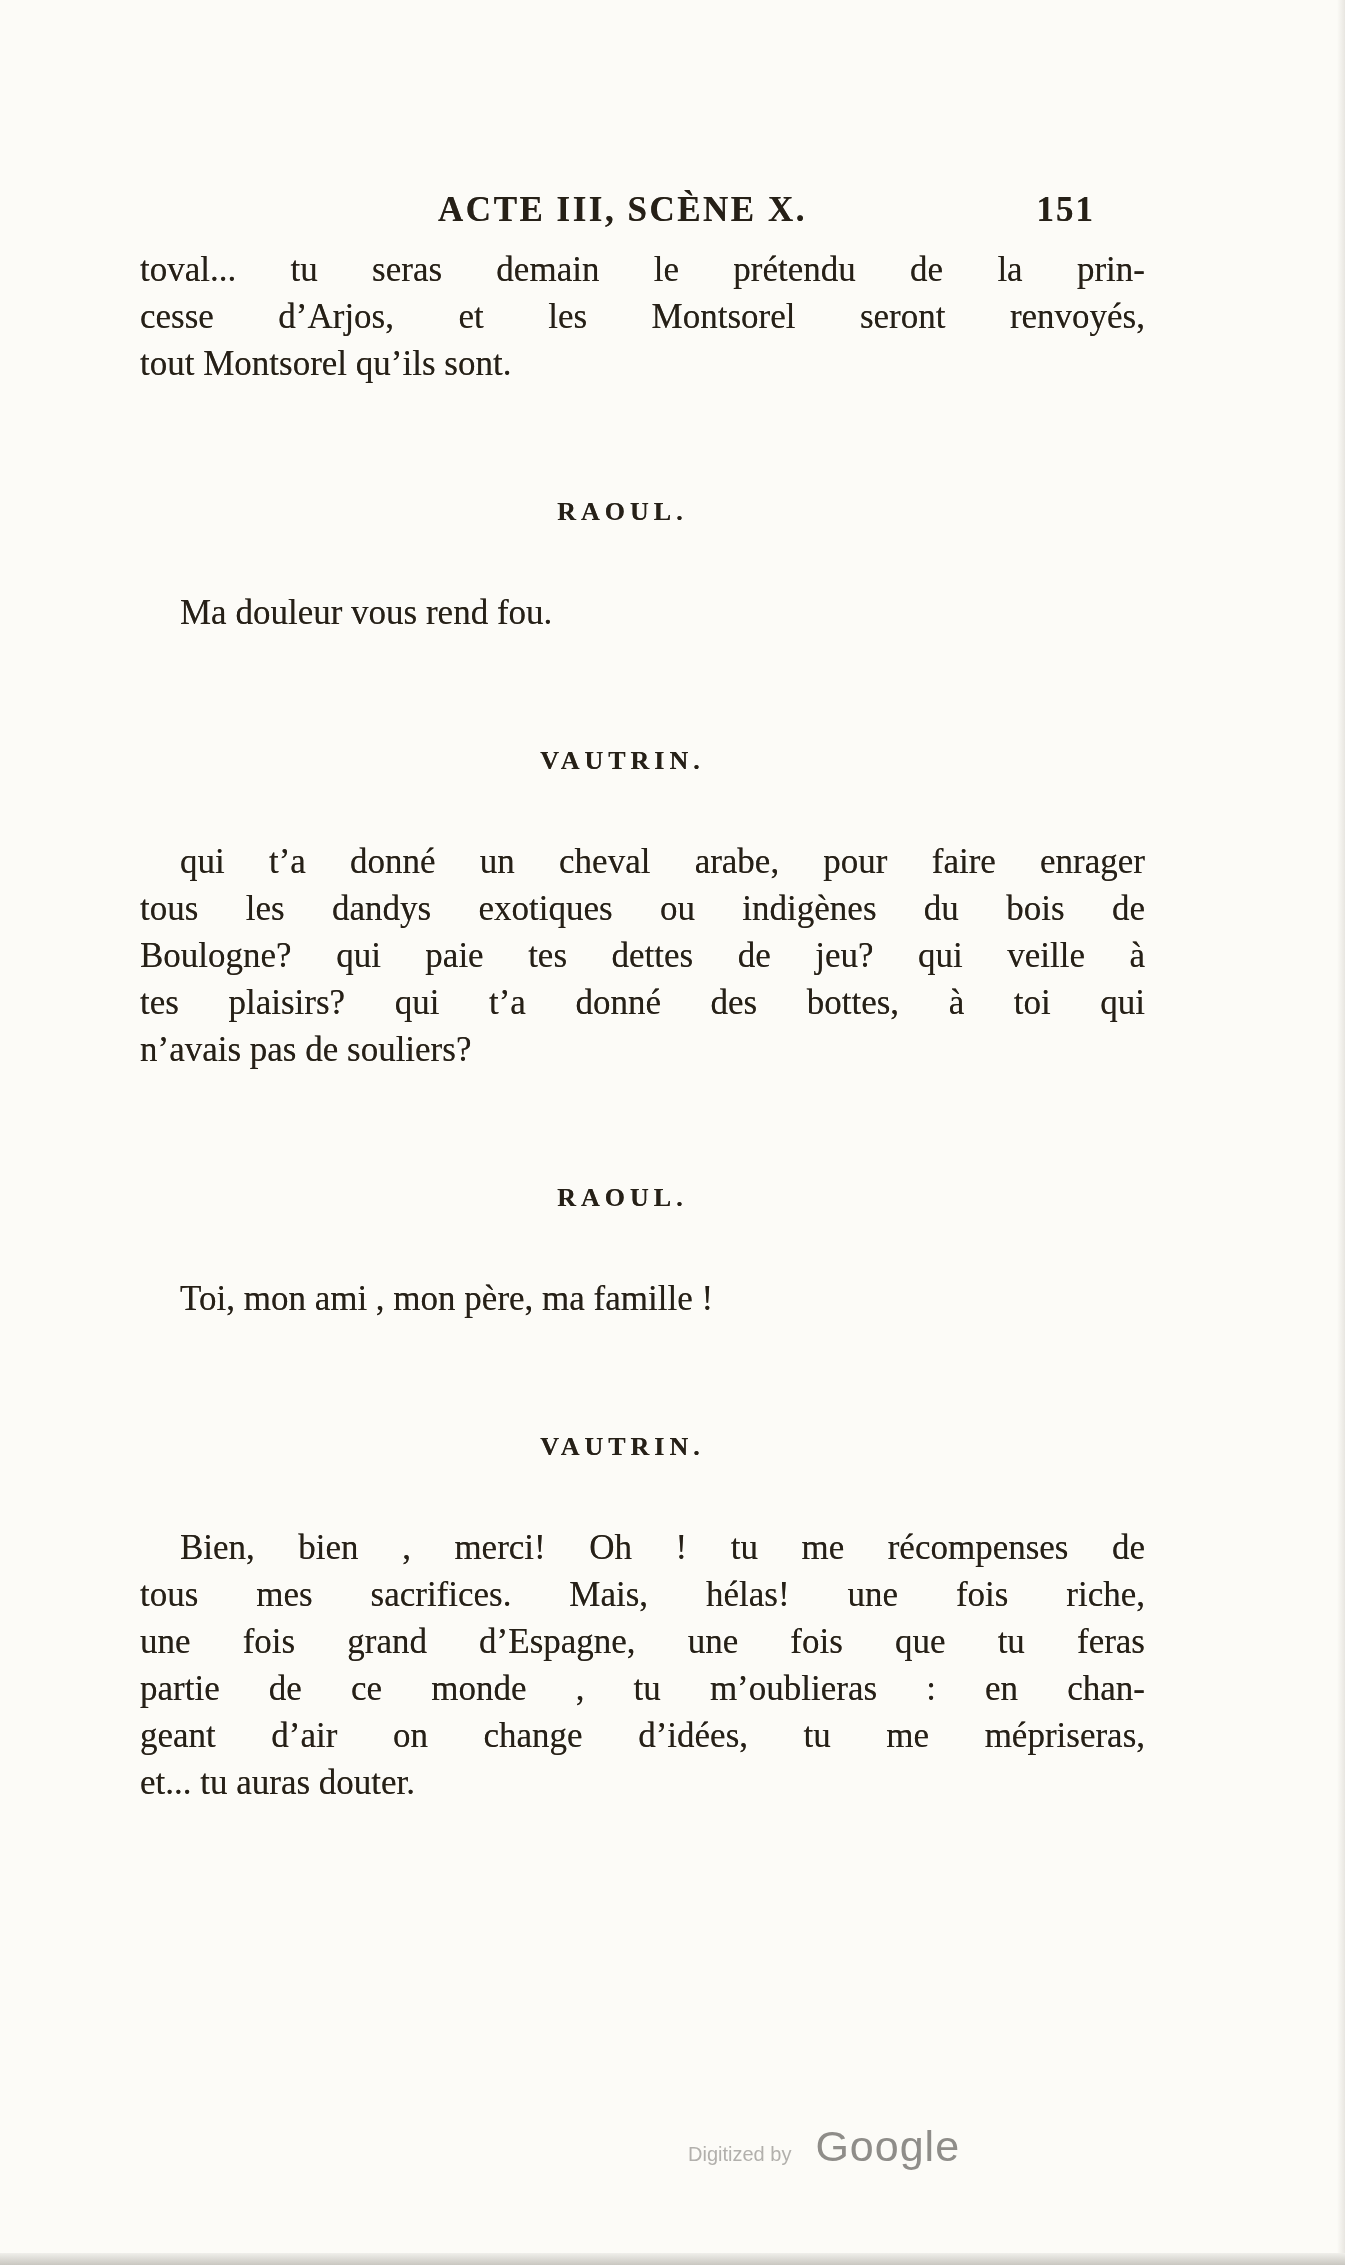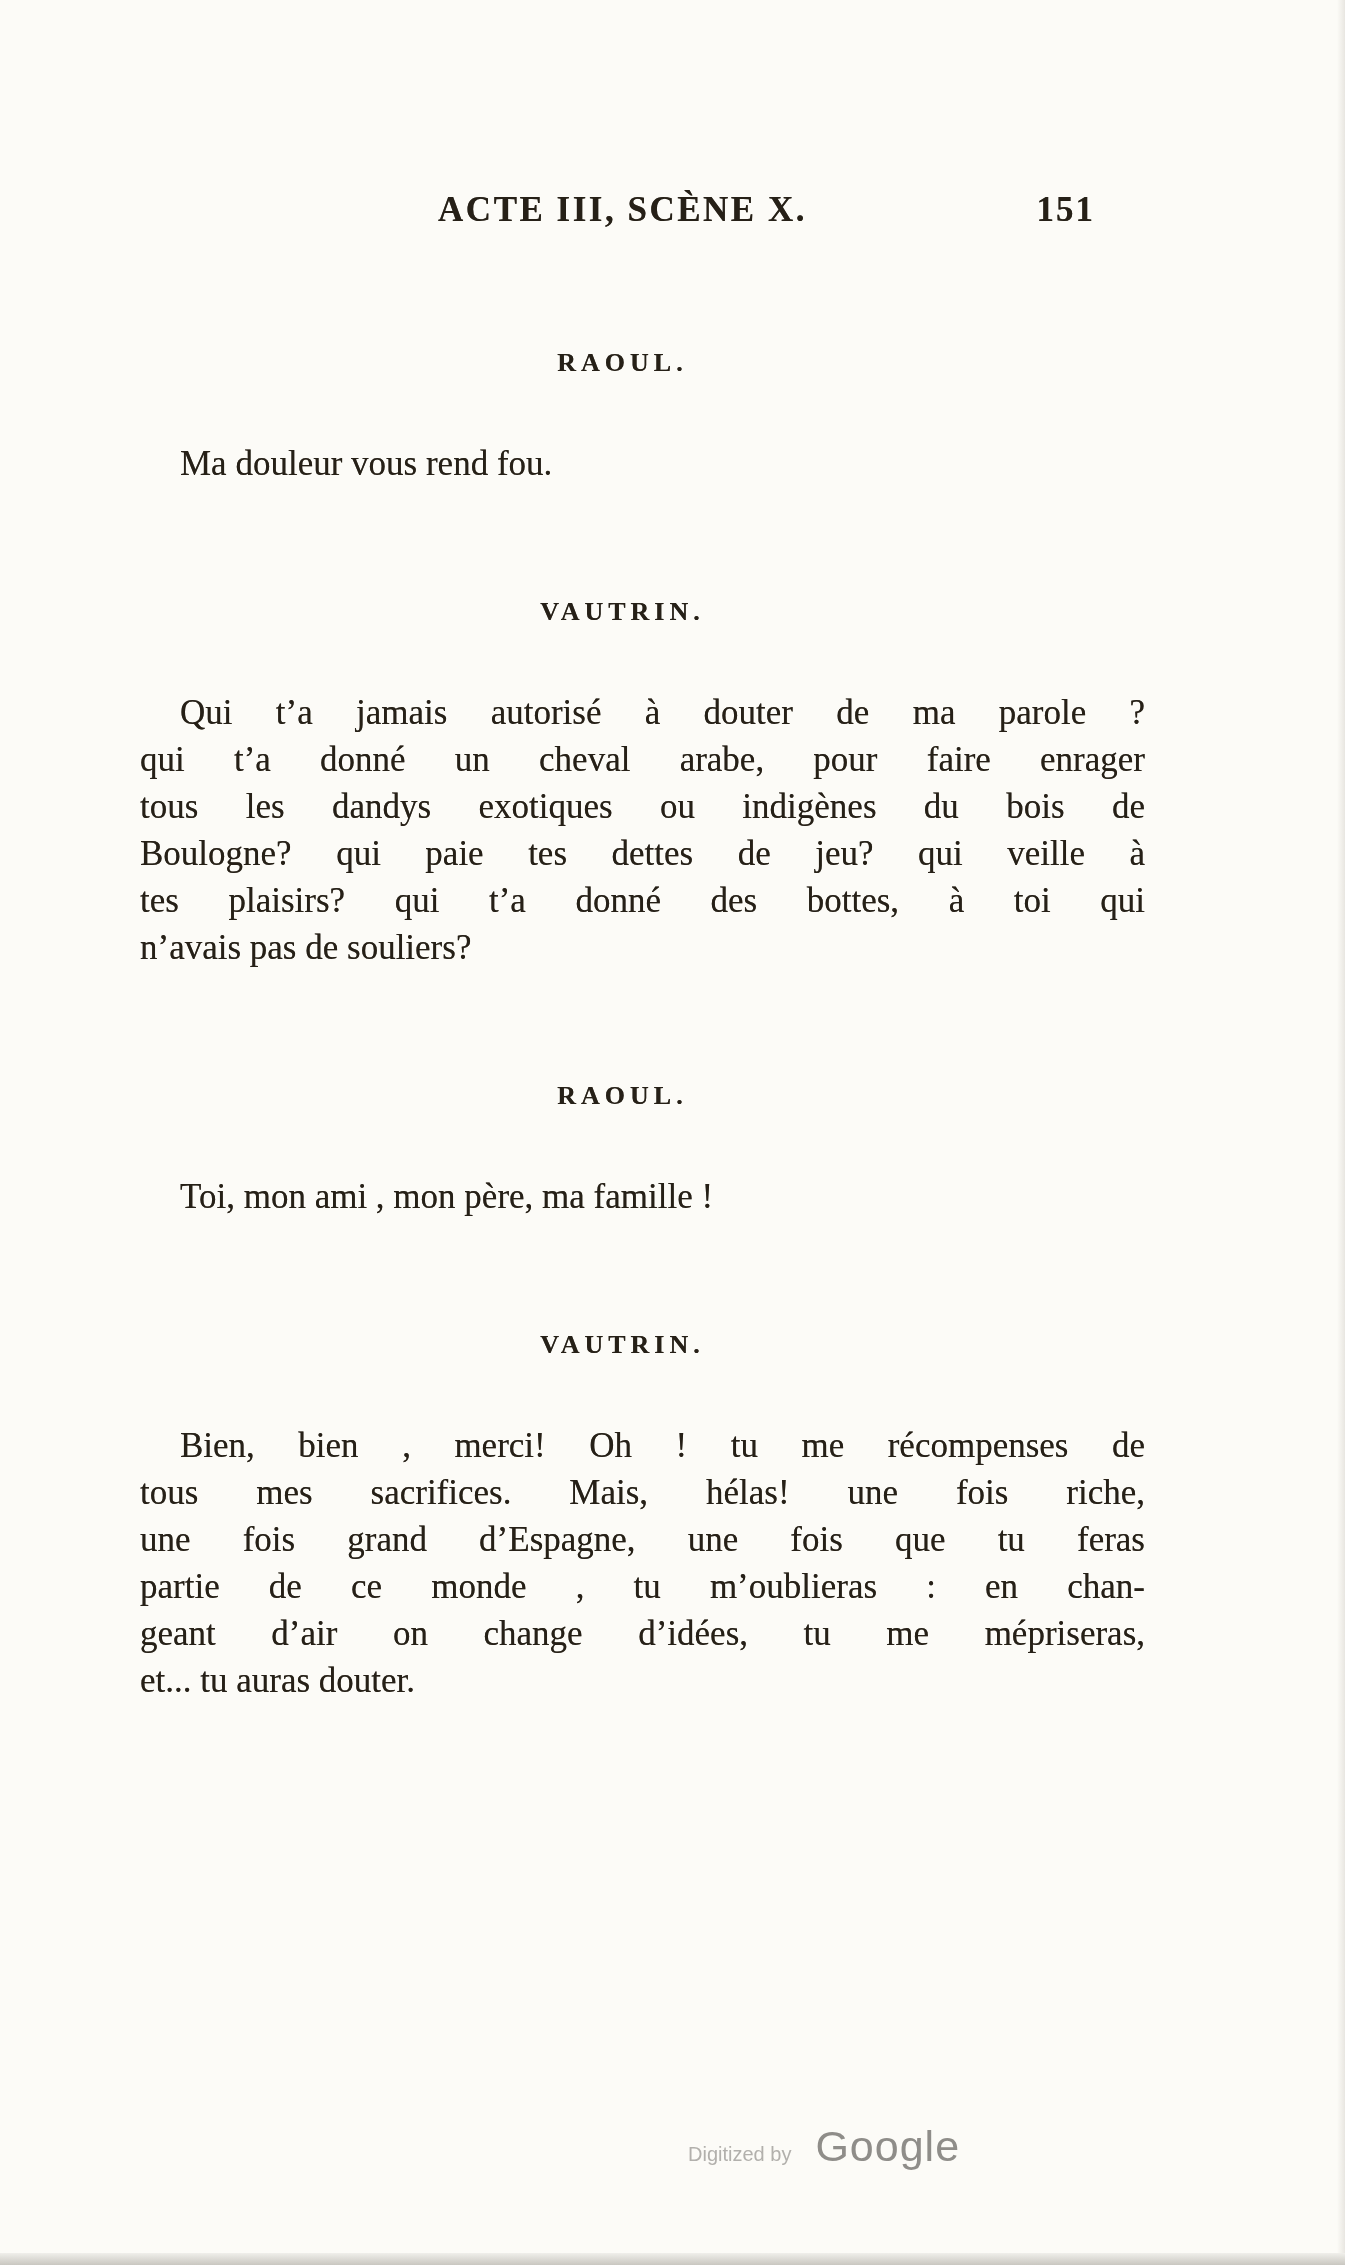--- a/index.html
+++ b/index.html
@@ -113,31 +113,35 @@
 
 <div class="scan">
 
   <div class="textblock">
 
     <header class="page-header">
       <span class="header-title">ACTE III, SCÈNE X.</span>
       <span class="page-number">151</span>
     </header>
 
+    <p class="para">
+      <span class="line">toval... tu seras demain le prétendu de la prin-</span>
+      <span class="line">cesse d’Arjos, et les Montsorel seront renvoyés,</span>
+      <span class="line last">tout Montsorel qu’ils sont.</span>
+    </p>
 
     <div class="speaker">RAOUL.</div>
 
     <p class="para indent">
       <span class="line last">Ma douleur vous rend fou.</span>
     </p>
 
     <div class="speaker">VAUTRIN.</div>
 
     <p class="para indent">
-      <span class="line">Qui t’a jamais autorisé à douter de ma parole ?</span>
       <span class="line">qui t’a donné un cheval arabe, pour faire enrager</span>
       <span class="line">tous les dandys exotiques ou indigènes du bois de</span>
       <span class="line">Boulogne? qui paie tes dettes de jeu? qui veille à</span>
       <span class="line">tes plaisirs? qui t’a donné des bottes, à toi qui</span>
       <span class="line last">n’avais pas de souliers?</span>
     </p>
 
     <div class="speaker">RAOUL.</div>
 
     <p class="para indent">

